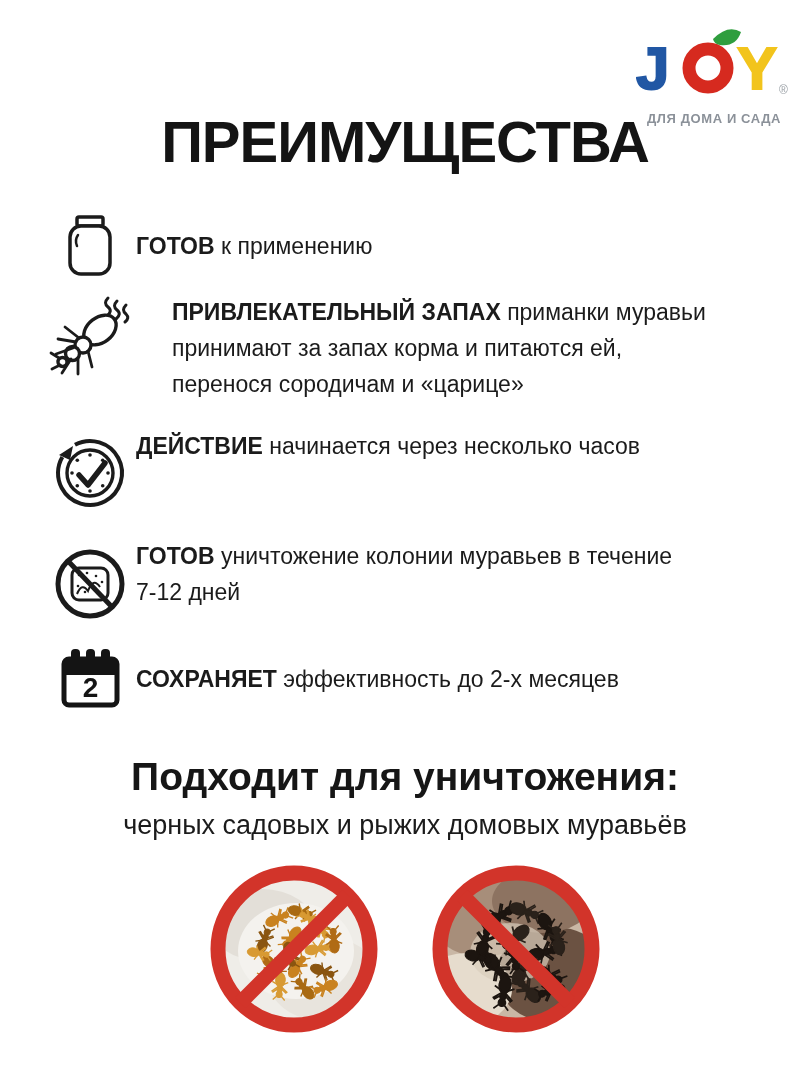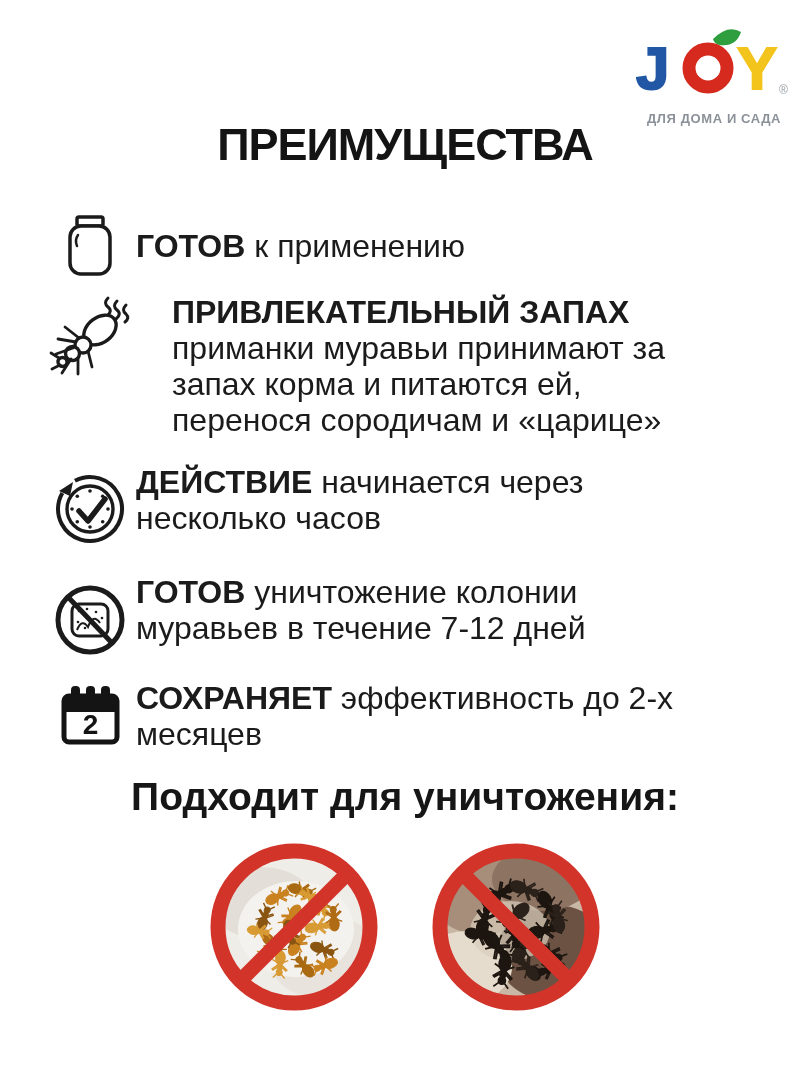--- a/index.html
+++ b/index.html
@@ -4,39 +4,39 @@
 <style>
   html,body{margin:0;padding:0;background:#fff;}
   .page{position:relative;width:810px;height:1080px;background:#ffffff;overflow:hidden;
         font-family:"Liberation Sans",sans-serif;color:#1b1b1b;}
 
   
   .logo{position:absolute;top:26px;right:18px;width:156px;text-align:center;}
   .logo .tagline{margin-top:9px;font-size:13px;font-weight:700;letter-spacing:.6px;color:#8b9199;}
 
   
-  .title{position:absolute;top:122px;left:0;width:100%;margin:0;text-align:center;
-         font-size:45px;line-height:1;font-weight:700;letter-spacing:-1px;color:#141414;}
+  .title{position:absolute;top:113px;left:0;width:100%;margin:0;text-align:center;
+         font-size:58px;line-height:1;font-weight:700;letter-spacing:-1px;color:#141414;}
 
   
   .benefits{position:absolute;top:210px;left:44px;right:30px;}
   .benefit{display:flex;align-items:flex-start;}
   .benefit.center{align-items:center;}
   .benefit-icon{flex:0 0 92px;width:92px;display:flex;justify-content:center;}
-  .benefit-text{margin:0;font-size:32px;line-height:36px;max-width:545px;}
+  .benefit-text{margin:0;font-size:23px;line-height:36px;max-width:545px;}
   .benefit-text .lead{font-weight:700;}
   .b1{margin-bottom:12px;min-height:72px;}
   .b2{margin-bottom:26px;gap:36px;}
   .b3{margin-bottom:22px;}
   .b4{margin-bottom:18px;}
   .b5 .benefit-text{max-width:650px;}
   .ic{stroke:#1b1b1b;}
 
   
-  .suitable{position:absolute;top:756px;left:0;width:100%;text-align:center;margin-top:20px;}
+  .suitable{position:absolute;top:756px;left:0;width:100%;text-align:center;}
   .suitable h2{margin:0;font-size:39px;line-height:1.1;font-weight:700;color:#161616;}
   .suitable .sub{margin:10px 0 0;font-size:27px;line-height:1.2;color:#1b1b1b;}
   .photos{margin-top:16px;display:flex;justify-content:center;gap:38px;}
 </style>
 </head>
 <body>
 
 <div class="page">
 
   <header class="logo">
@@ -153,20 +153,21 @@
           <text x="34.5" y="53" text-anchor="middle" font-family="Liberation Sans, sans-serif" font-size="28" font-weight="bold" fill="#141414">2</text>
         </svg>
       </div>
       <p class="benefit-text"><span class="lead">СОХРАНЯЕТ</span>
         <span>эффективность до 2-х месяцев</span></p>
     </div>
   </section>
 
   <section class="suitable">
     <h2>Подходит для уничтожения:</h2>
+    <p class="sub">черных садовых и рыжих домовых муравьёв</p>
 
     <div class="photos">
 
       <svg width="184" height="184" viewBox="0 0 184 184">
         <defs>
           <clipPath id="clipL">
               <circle cx="92" cy="92" r="76"></circle>
             </clipPath>
           <g id="ant">
             <ellipse cx="-5" cy="0" rx="7" ry="4.8"></ellipse>

